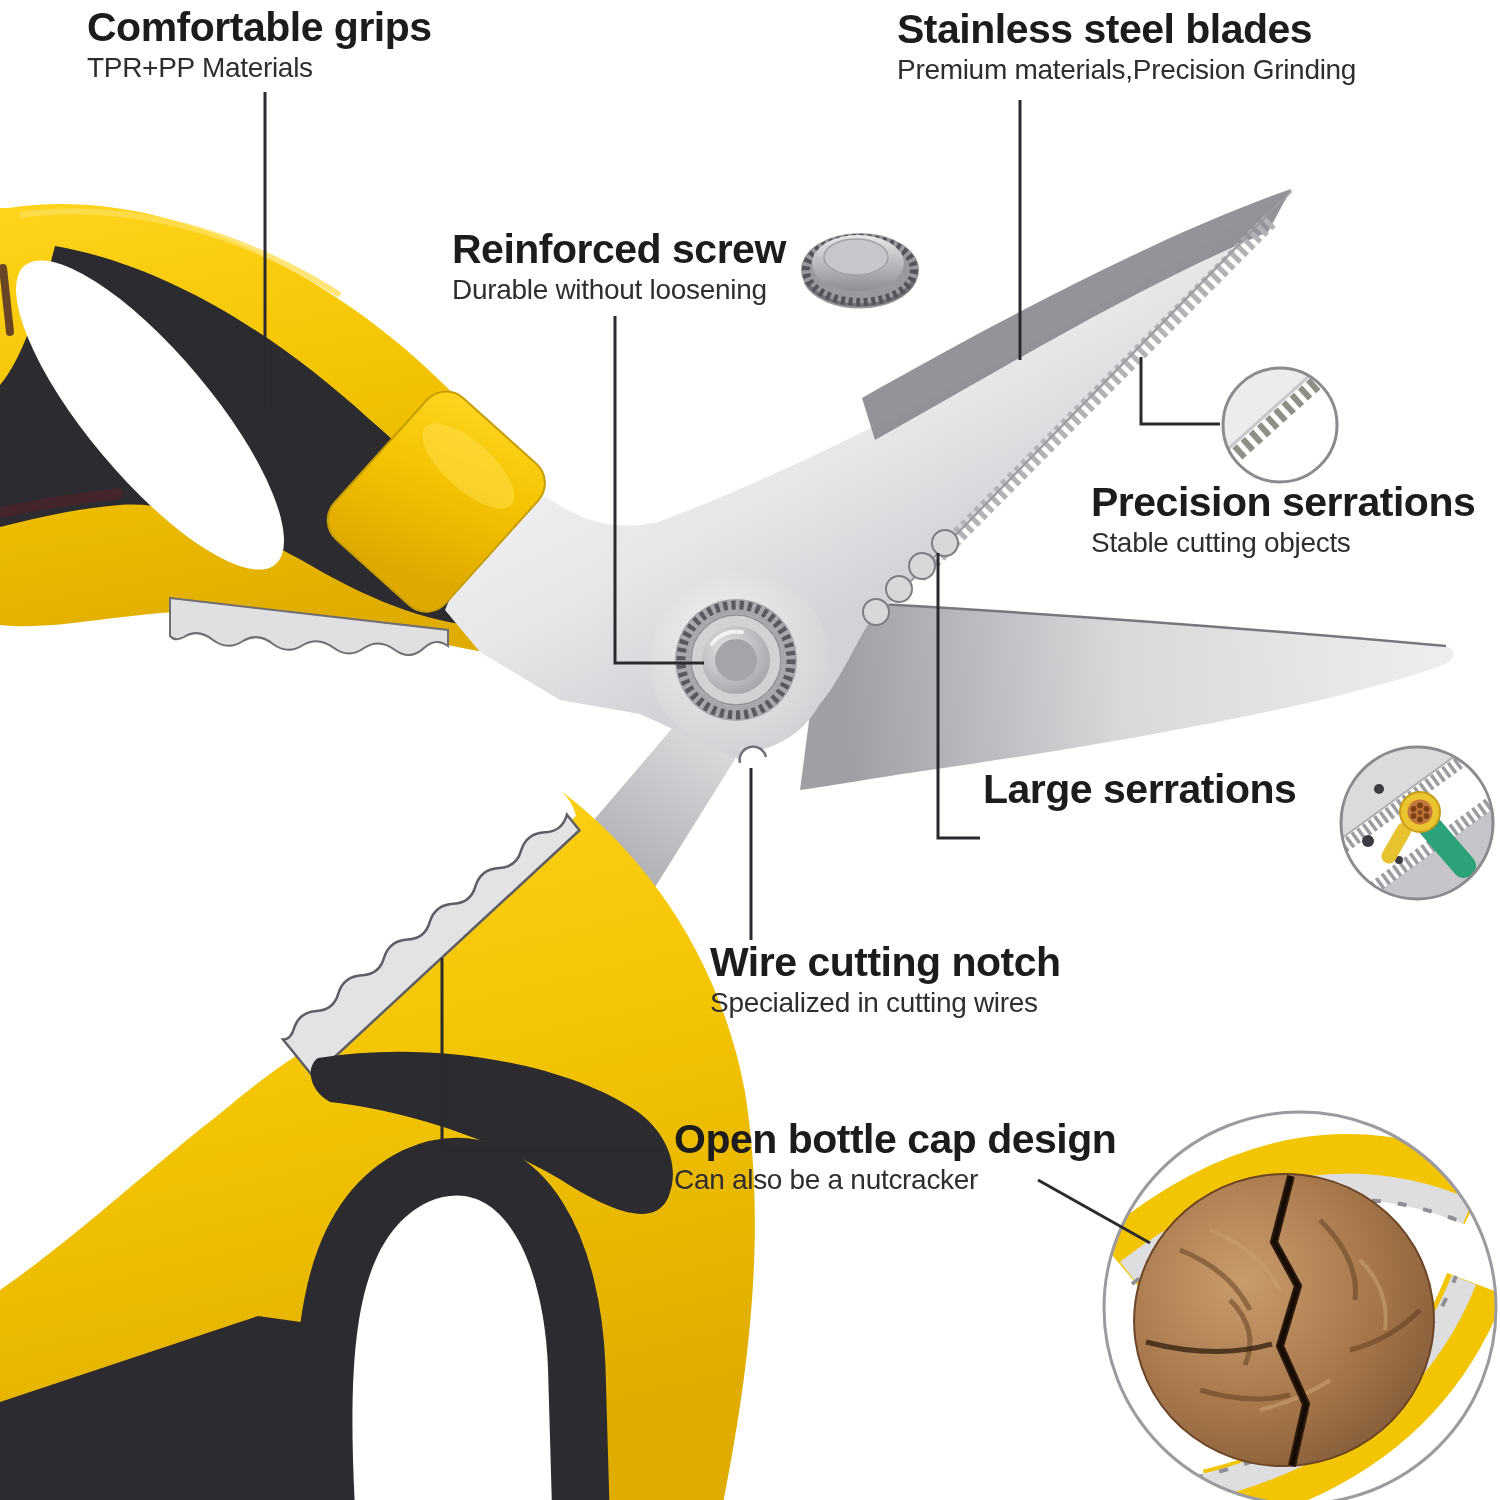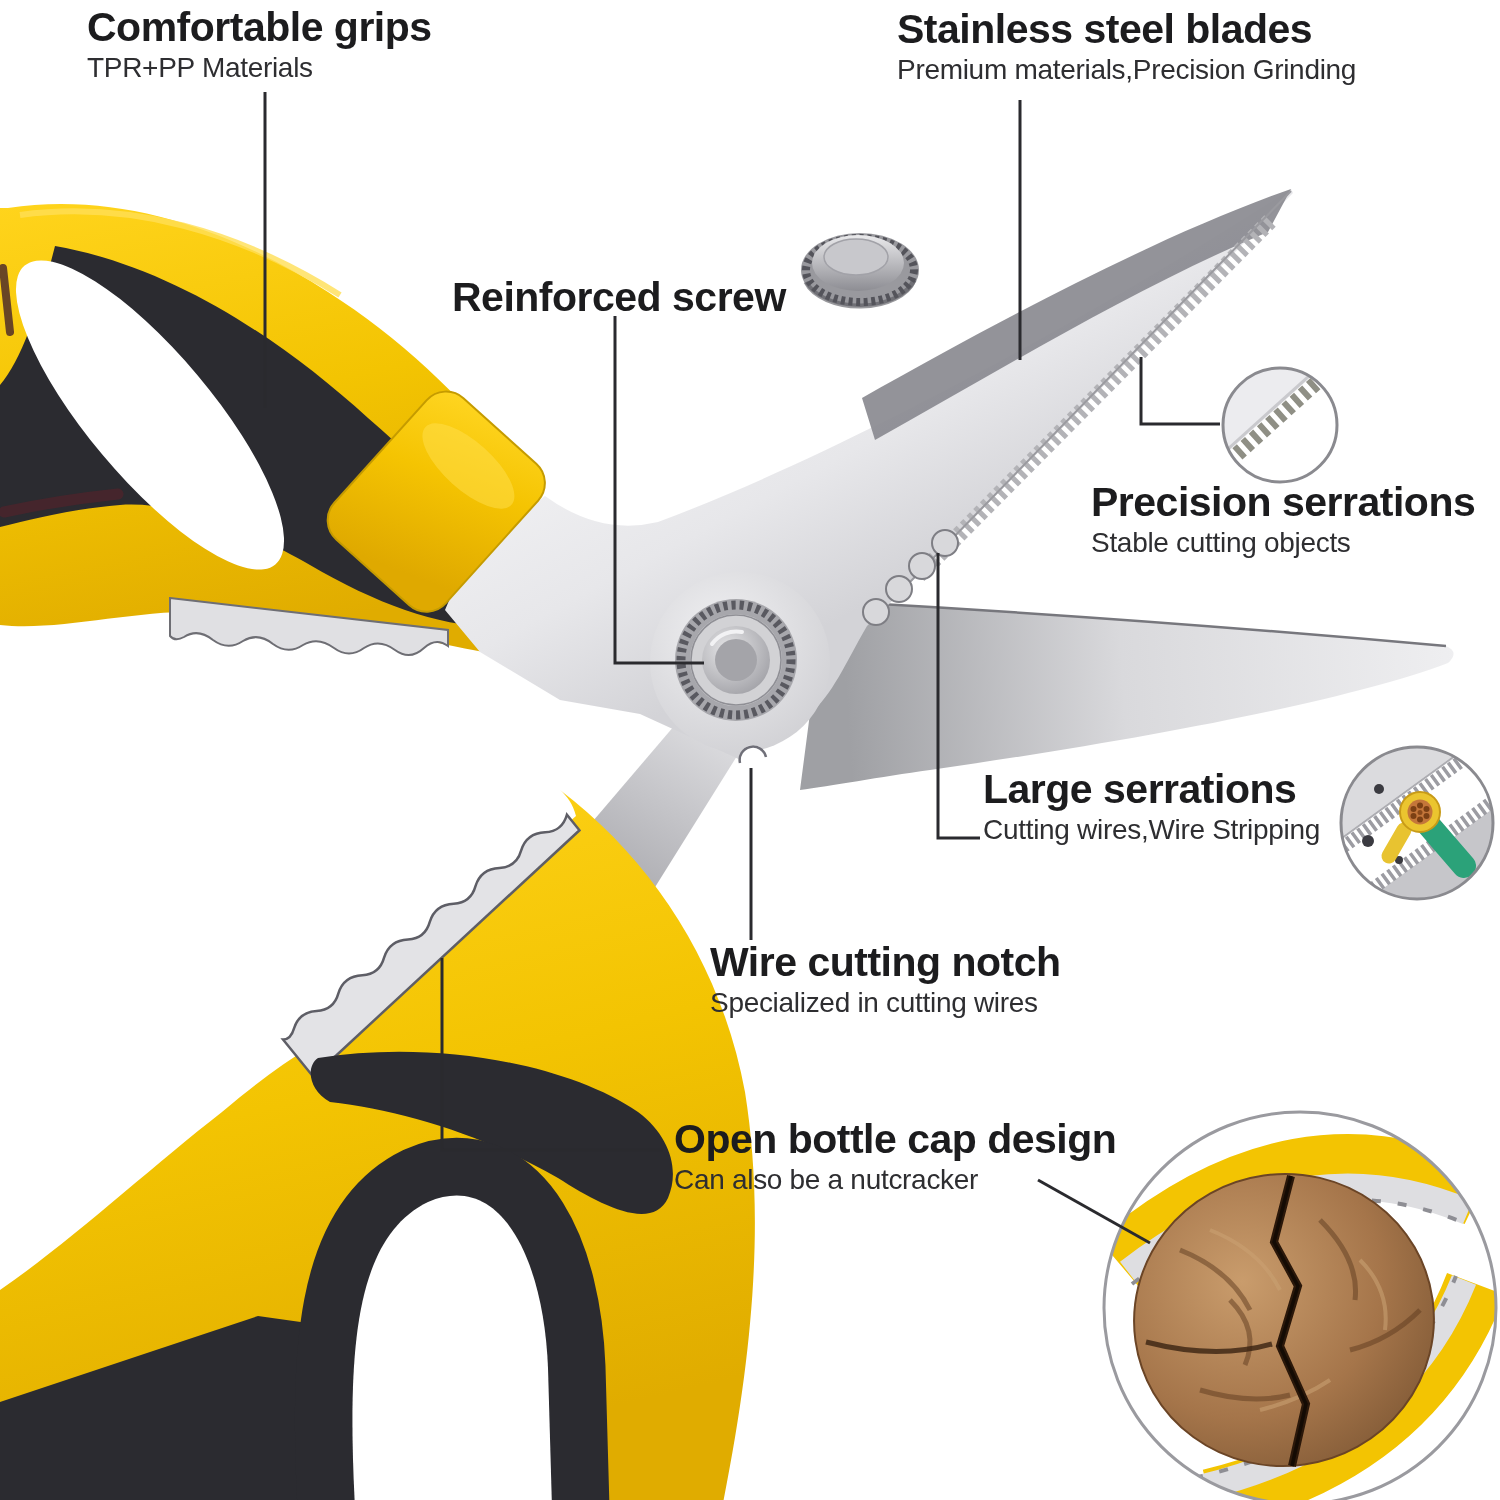--- a/index.html
+++ b/index.html
@@ -4,21 +4,21 @@
 <style>
   html,body{margin:0;padding:0;background:#fff;}
   .canvas{position:relative;width:1500px;height:1500px;background:#fff;overflow:hidden;
           font-family:"Liberation Sans","DejaVu Sans",sans-serif;}
   .art{position:absolute;left:0;top:0;width:1500px;height:1500px;}
   .ann{position:absolute;color:#1d1d1f;line-height:1.04;}
   .ann .title{font-weight:bold;font-size:41px;letter-spacing:-0.5px;color:#1c1c1e;white-space:nowrap;}
   .ann .subtitle{font-weight:400;font-size:28px;color:#2e2e31;letter-spacing:-0.3px;white-space:nowrap;margin-top:4px;}
   .ann.comfortable{left:87px;top:6px;}
   .ann.stainless{left:866px;top:8px;margin-left:31px;}
-  .ann.reinforced{left:452px;top:228px;margin-top:48px;}
+  .ann.reinforced{left:452px;top:228px;}
   .ann.precision{left:1091px;top:481px;}
   .ann.large{left:983px;top:768px;}
   .ann.wire{left:710px;top:941px;}
   .ann.bottle{left:674px;top:1118px;}
 </style>
 </head>
 <body>
 
 <div class="canvas">
 
@@ -237,30 +237,30 @@
     <div class="subtitle">TPR+PP Materials</div>
   </div>
 
   <div class="ann stainless">
     <div class="title">Stainless steel blades</div>
     <div class="subtitle">Premium materials,Precision Grinding</div>
   </div>
 
   <div class="ann reinforced">
     <div class="title">Reinforced screw</div>
+    <div class="subtitle">Durable without loosening</div>
   </div>
 
   <div class="ann precision">
     <div class="title">Precision serrations</div>
     <div class="subtitle">Stable cutting objects</div>
   </div>
 
   <div class="ann large">
     <div class="title">Large serrations</div>
-    <div class="subtitle">Cutting wires,Wire Stripping</div>
   </div>
 
   <div class="ann wire">
     <div class="title">Wire cutting notch</div>
     <div class="subtitle">Specialized in cutting wires</div>
   </div>
 
   <div class="ann bottle">
     <div class="title">Open bottle cap design</div>
     <div class="subtitle">Can also be a nutcracker</div>

